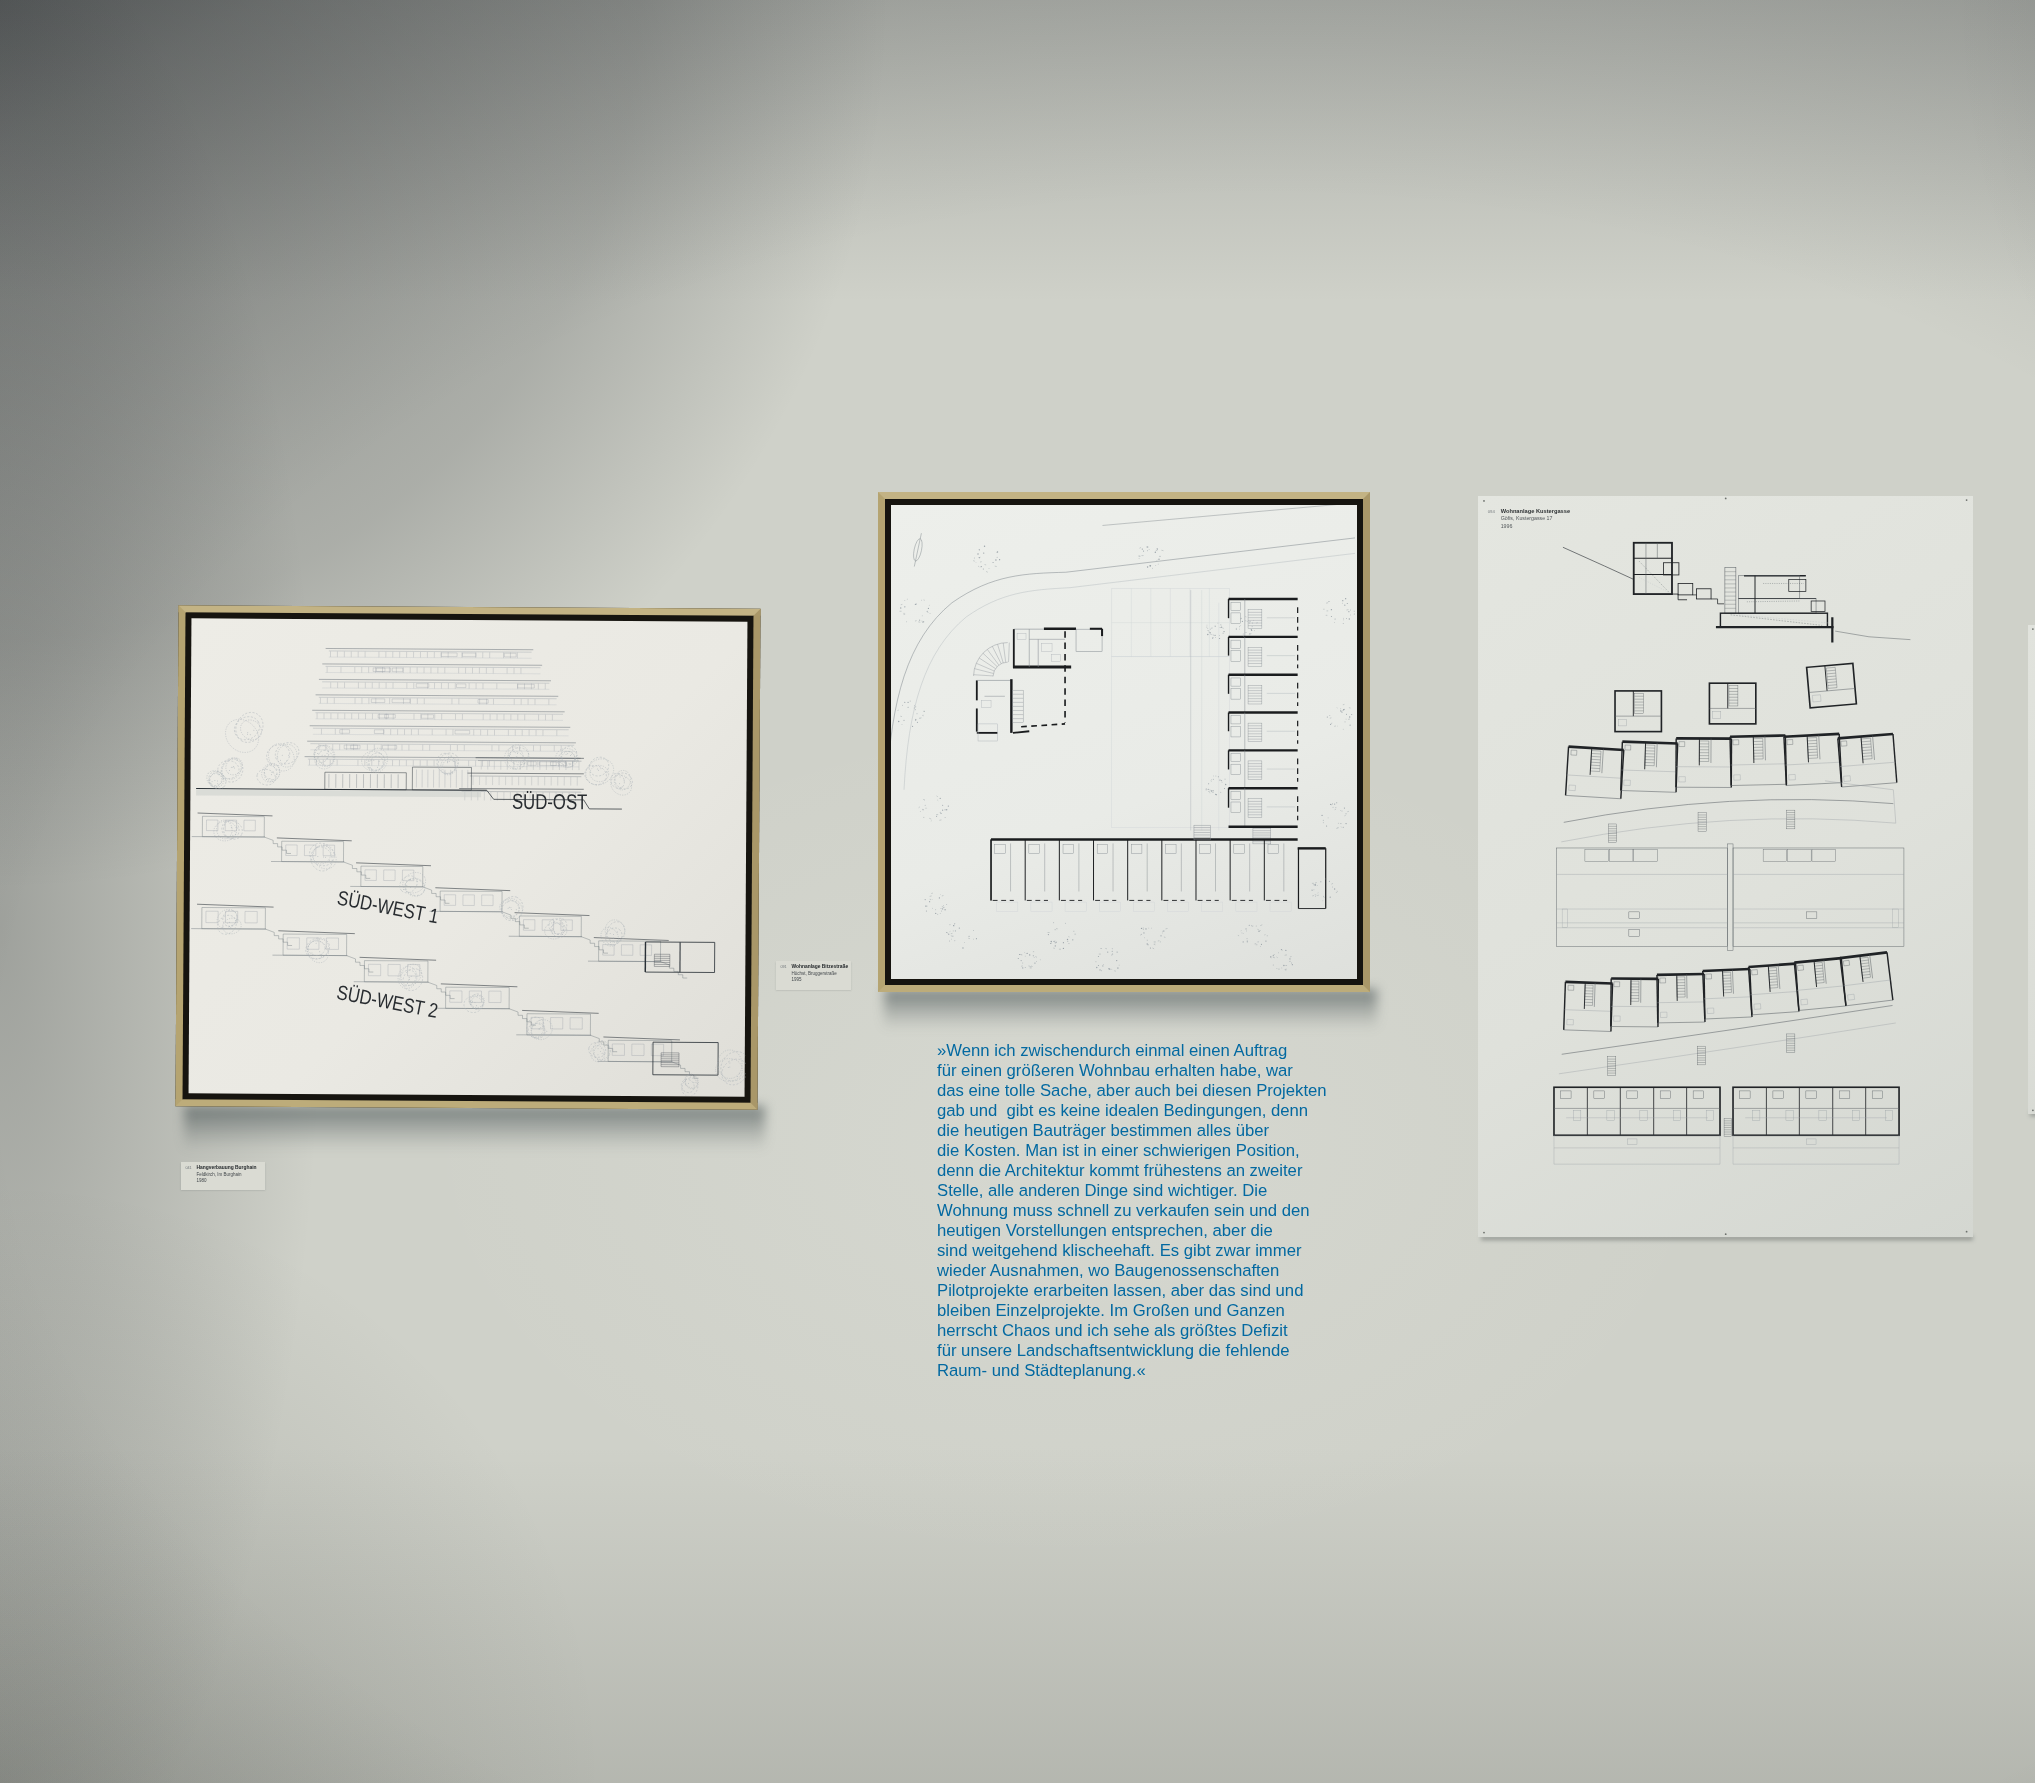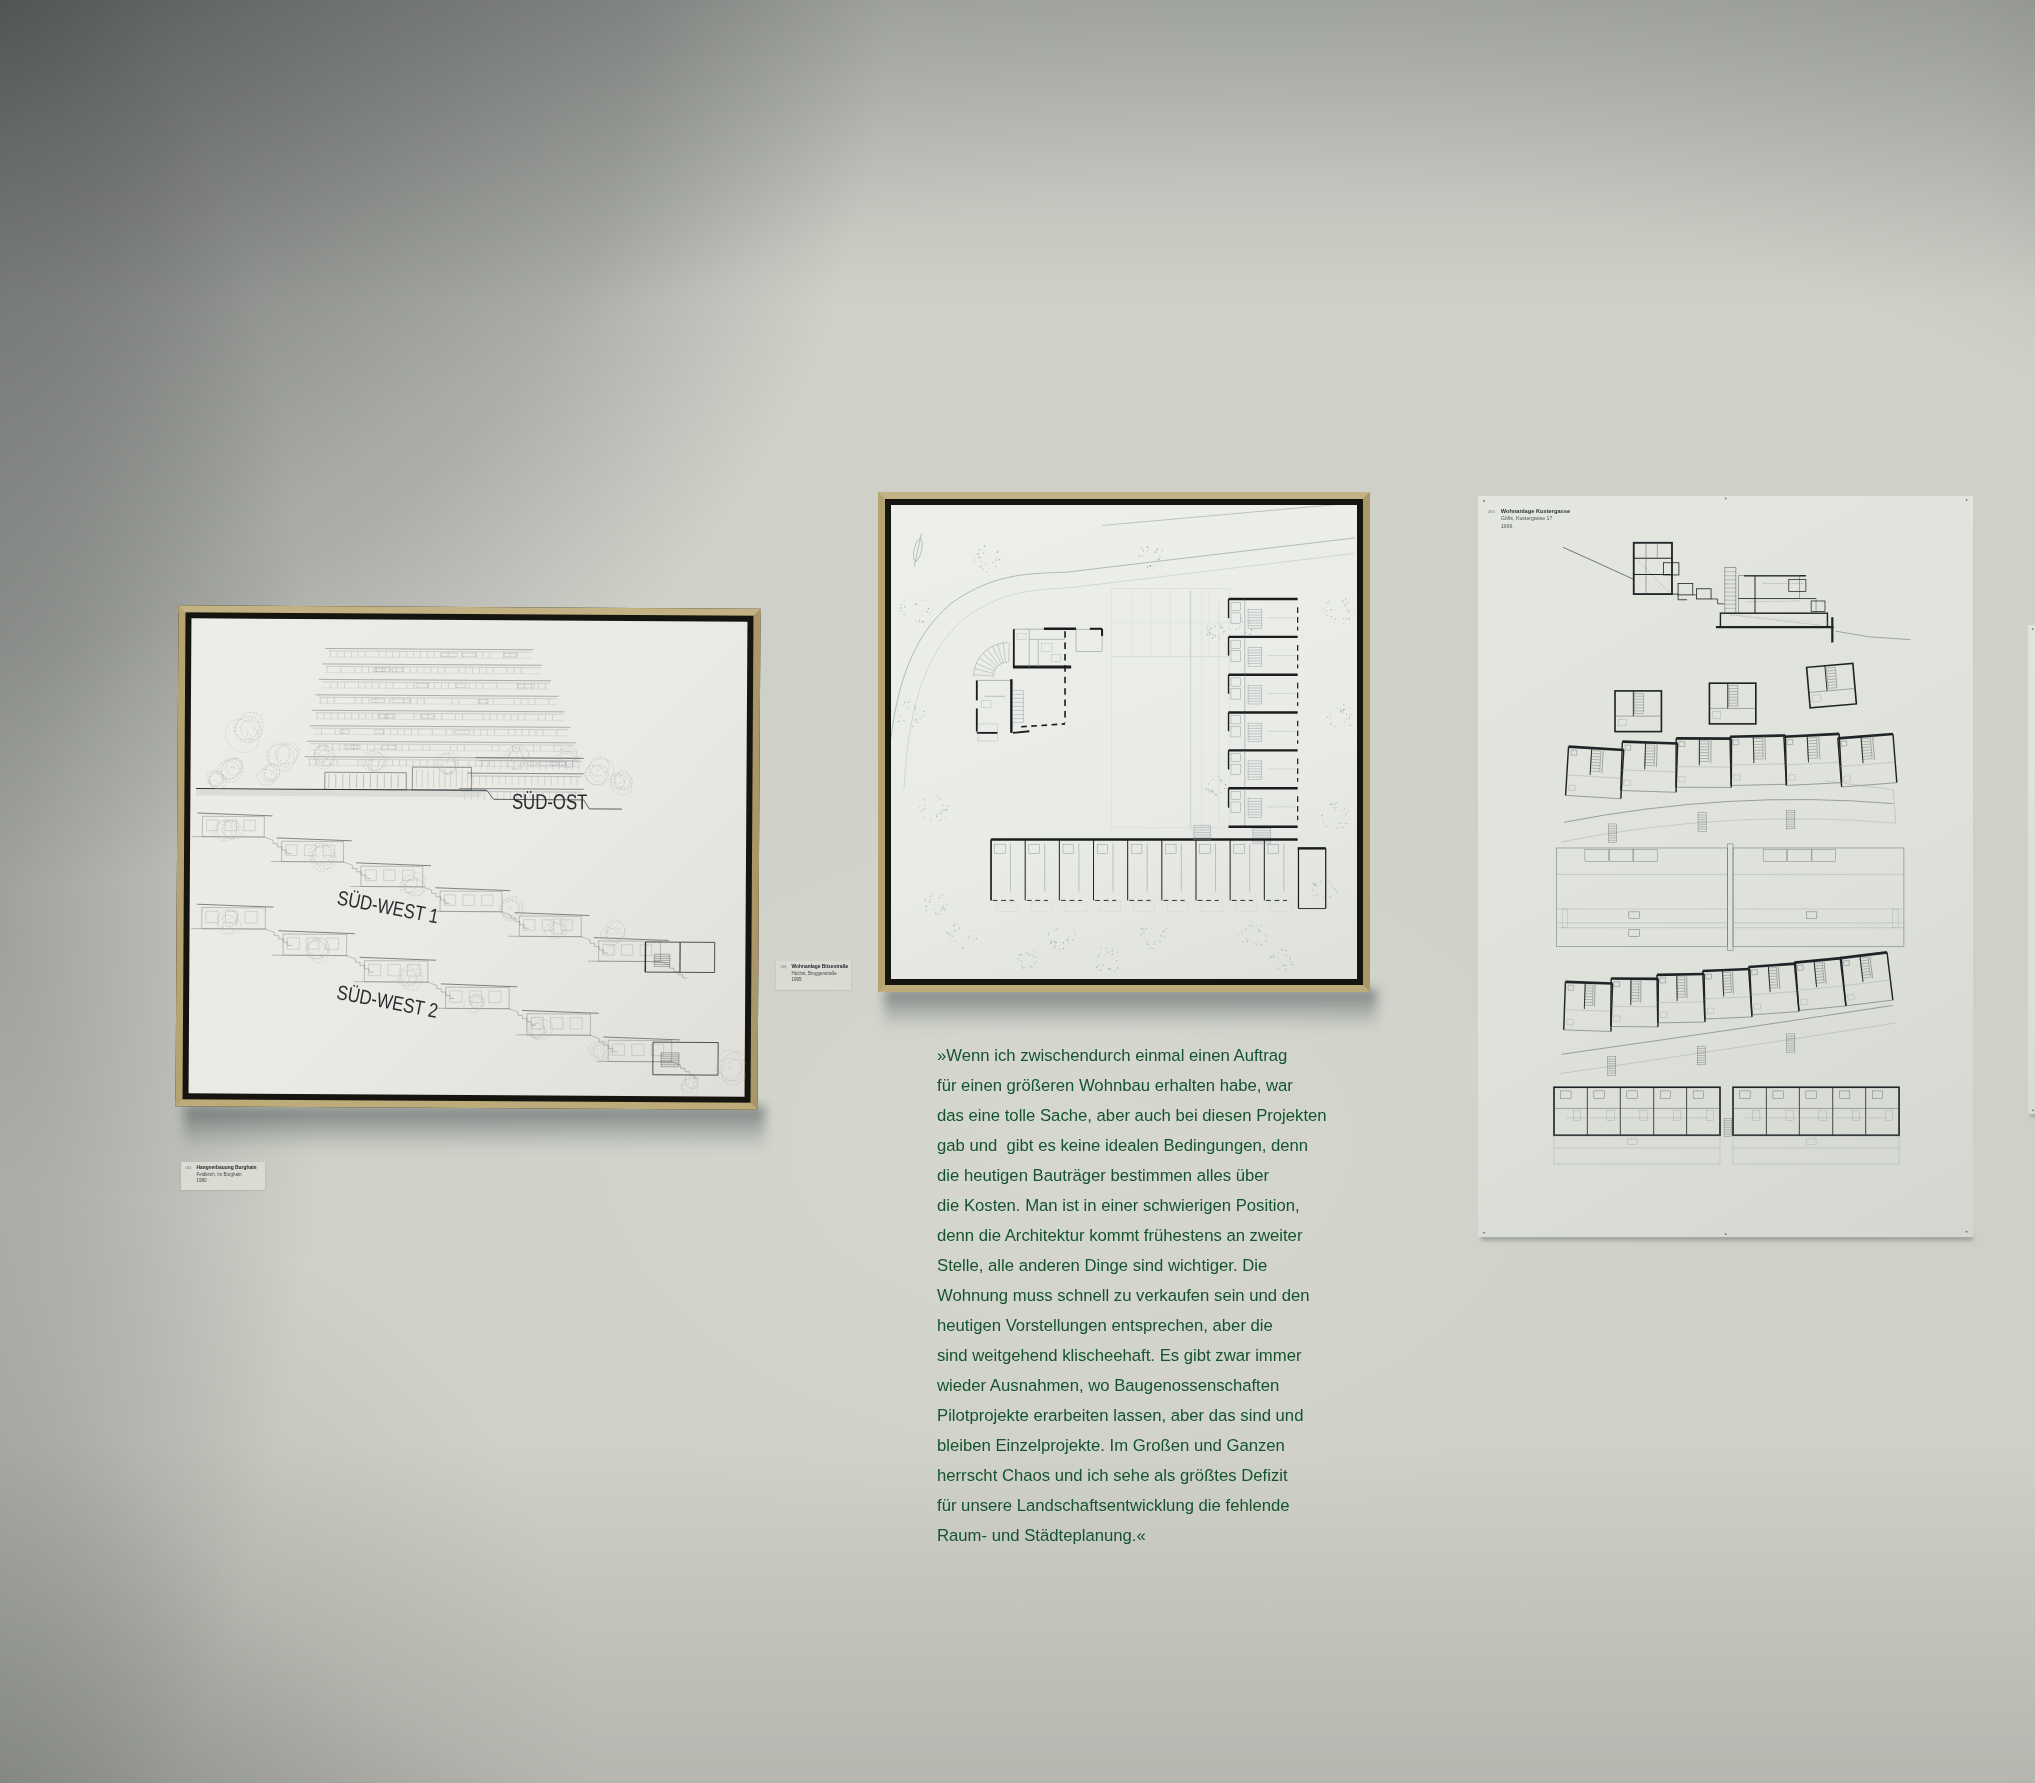--- a/index.html
+++ b/index.html
@@ -19,21 +19,21 @@
 .paper1{position:absolute;inset:1.2px;background:linear-gradient(135deg,#edece6 0%,#eae9e3 55%,#dfded8 100%);}
 .paper2{position:absolute;inset:1.2px;background:linear-gradient(160deg,#edefeb 0%,#e9ebe7 60%,#dee0dc 100%);}
 .shadow{position:absolute;filter:blur(5.3px);background:linear-gradient(to bottom, rgba(56,68,70,0.58), rgba(56,68,70,0.14) 70%, rgba(56,68,70,0));}
 .postershadow{position:absolute;filter:blur(2px);background:rgba(45,52,52,0.40);}
 .poster{position:absolute;}
 .label{position:absolute;background:#dadbd3;box-shadow:0 1.2px 1.6px rgba(90,95,95,0.30);}
 .label .num{position:absolute;left:4.5px;top:4.1px;font-size:3.7px;color:#70767a;}
 .label .t1{position:absolute;left:15.5px;top:3.3px;font-size:4.9px;font-weight:bold;color:#24282b;white-space:nowrap;}
 .label .t2{position:absolute;left:15.5px;top:9.8px;font-size:4.5px;color:#43484c;white-space:nowrap;}
 .label .t3{position:absolute;left:15.5px;top:16.3px;font-size:4.5px;color:#43484c;white-space:nowrap;}
-#quote{position:absolute;left:937px;top:1041px;font-size:16.7px;line-height:30px;color:#14532d;letter-spacing:0px;white-space:nowrap;}
+#quote{position:absolute;left:937px;top:1041px;font-size:16.7px;line-height:20px;color:#0369a1;letter-spacing:0px;white-space:nowrap;}
 </style></head>
 <body>
 
 <div id="stage">
 
 <div id="light1"></div>
     <div id="vig1"></div>
     <div id="vig2"></div>
     <div id="vigL"></div>
     <div id="vig3"></div>

